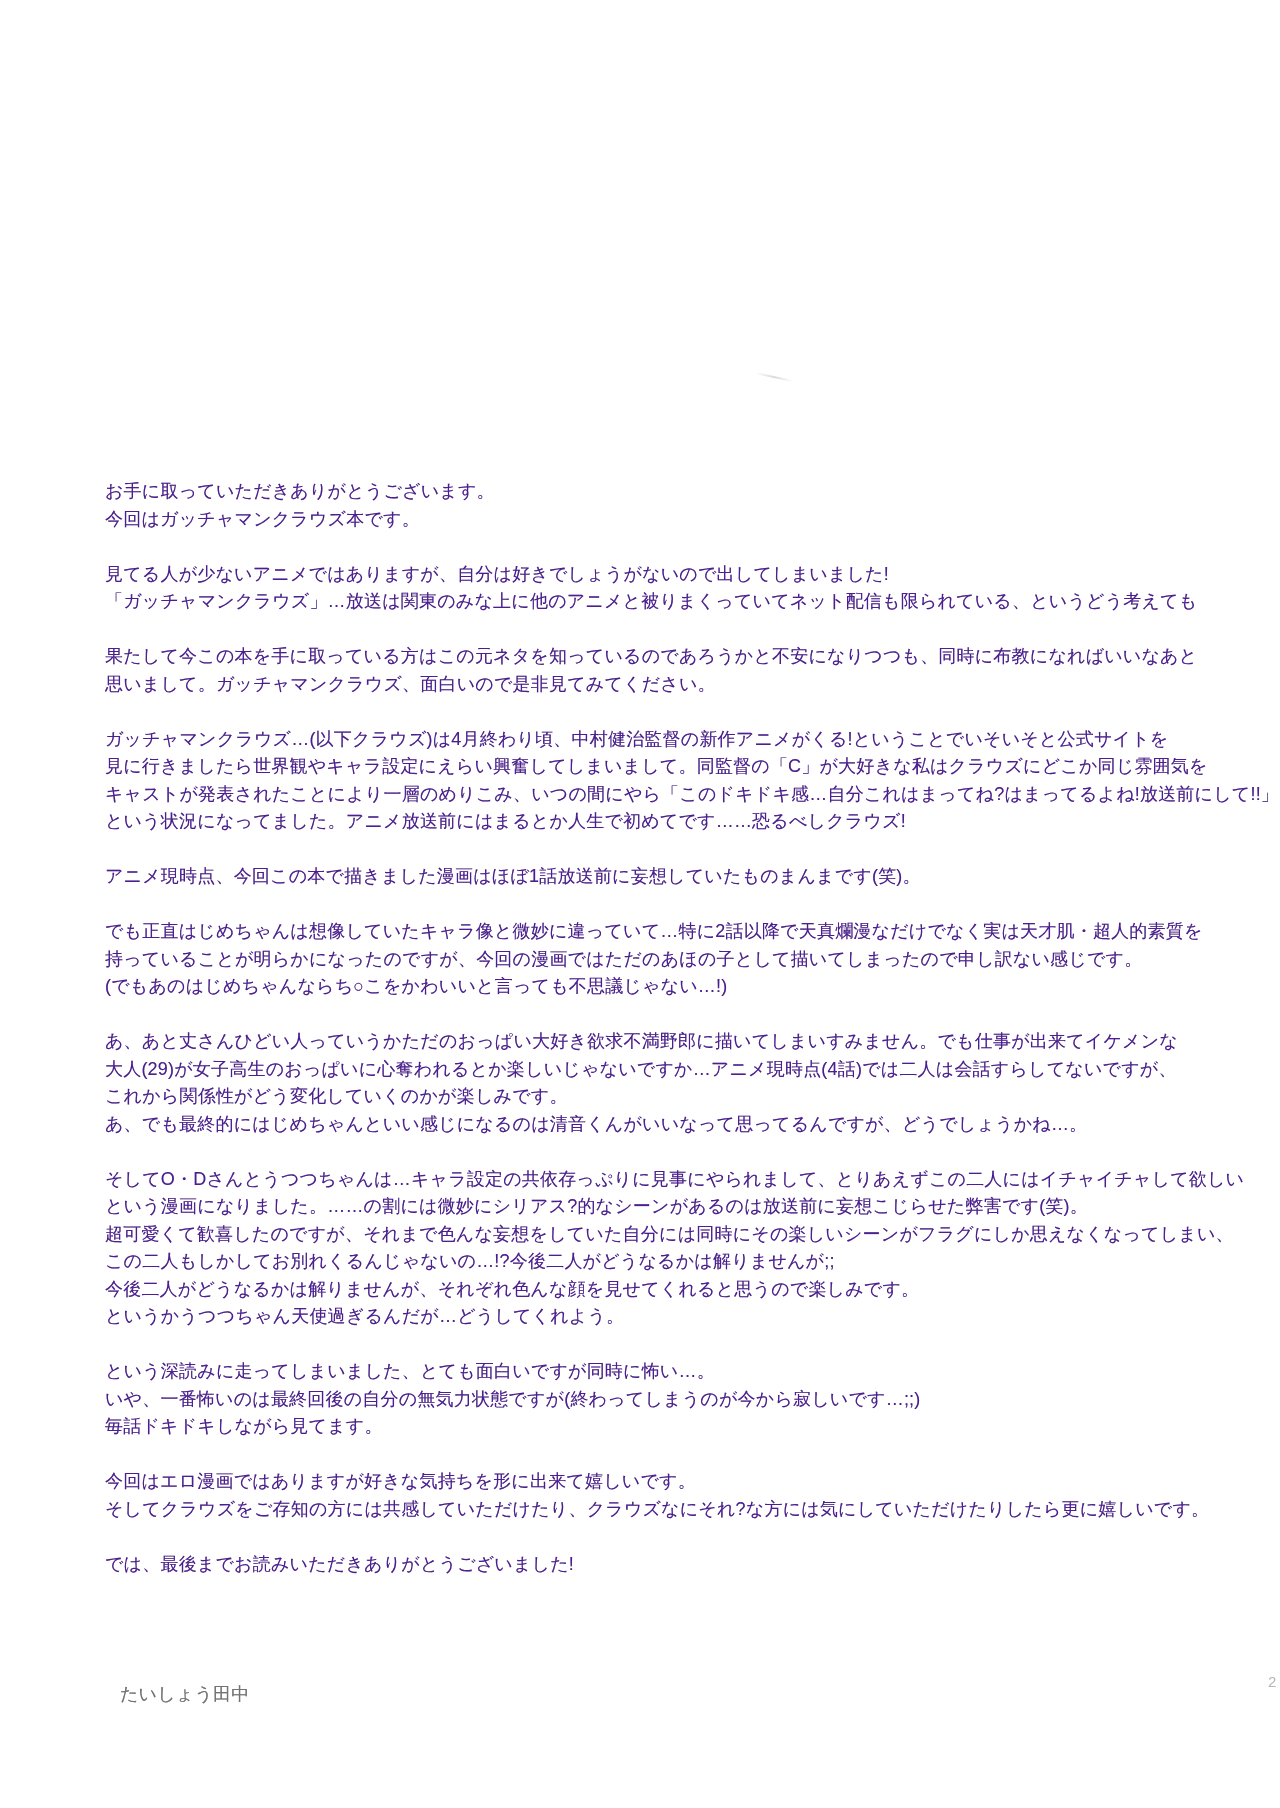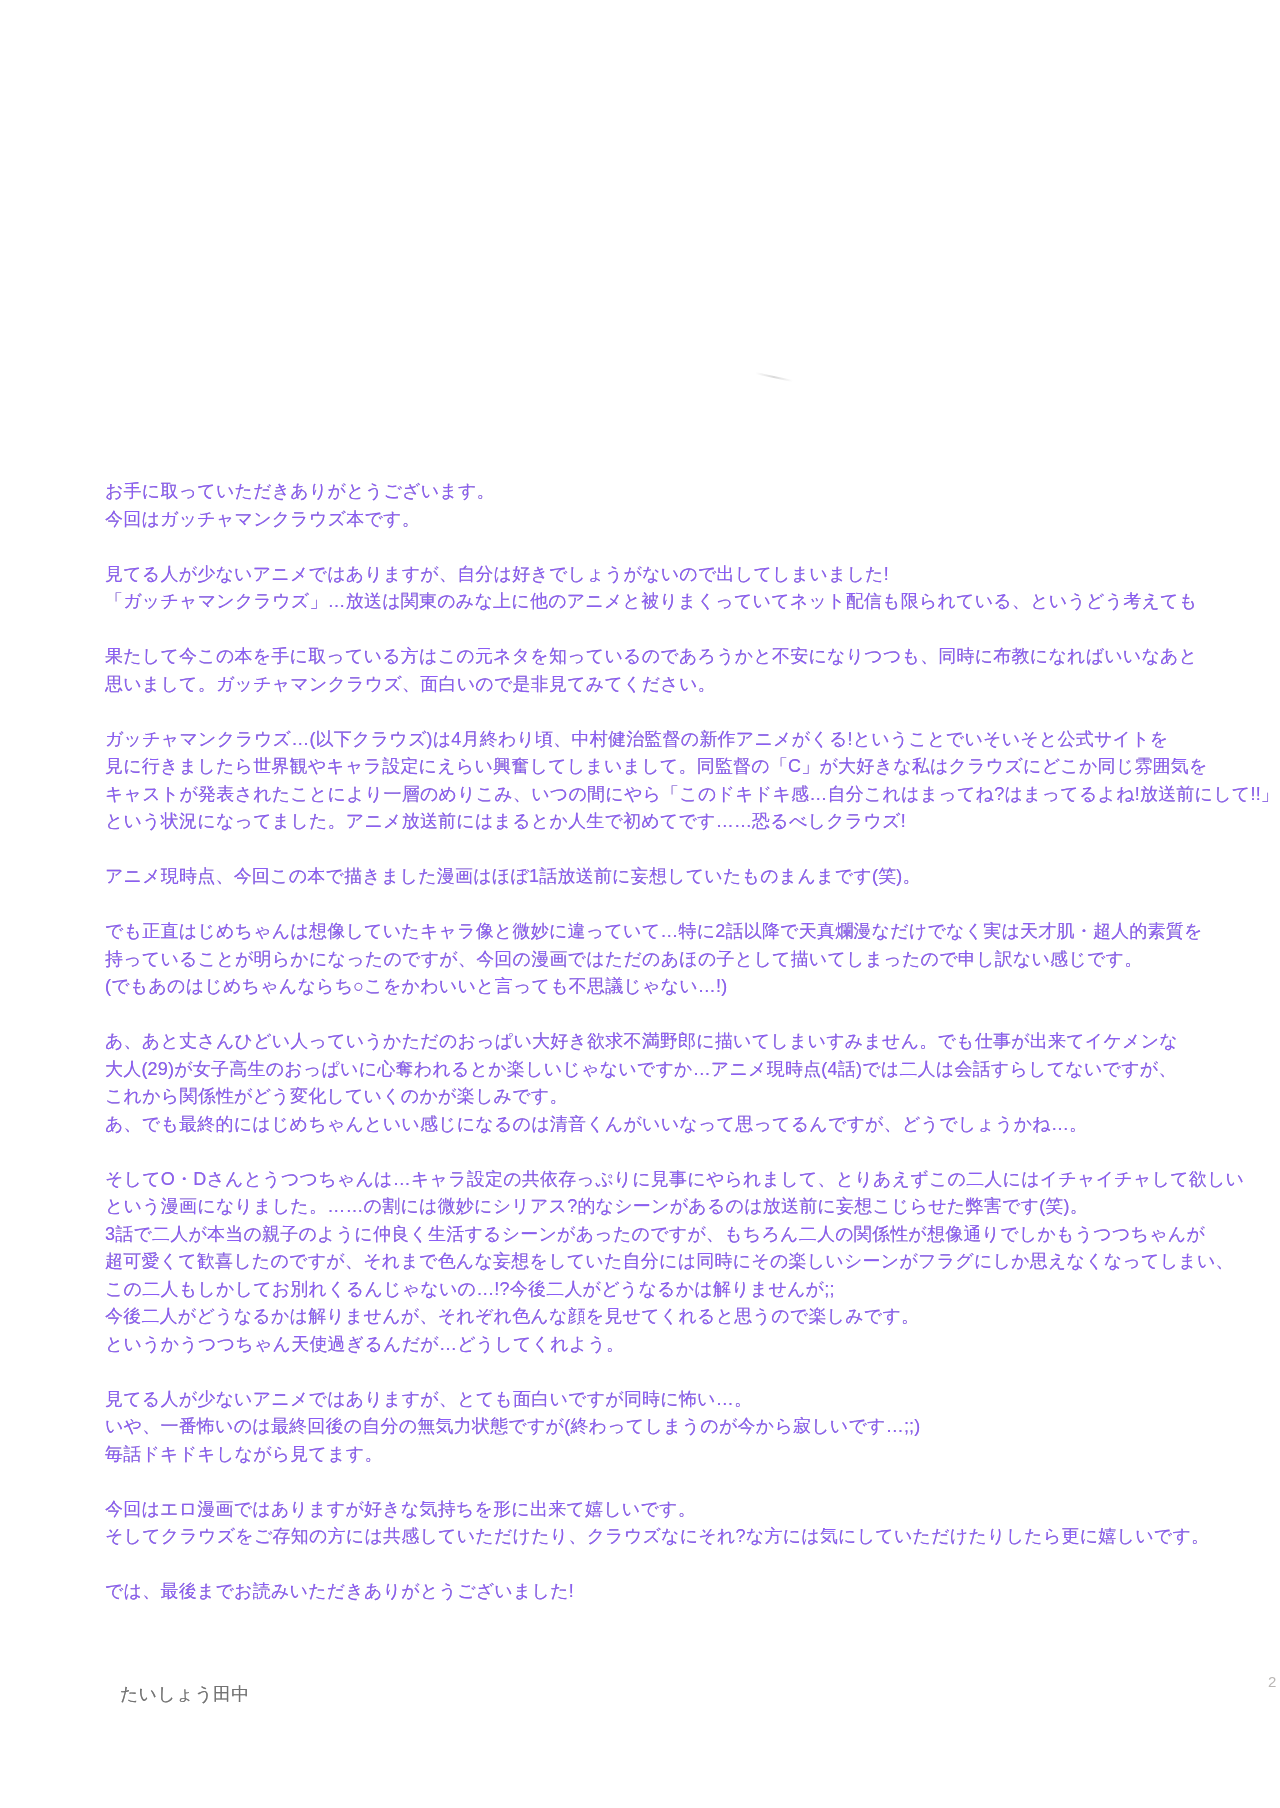--- a/index.html
+++ b/index.html
@@ -20,21 +20,21 @@
     top: 0;
     width: 1280px;
     height: 1808px;
     background: #ffffff;
   }
   .afterword {
     position: absolute;
     left: 105px;
     top: 478px;
     width: 1120px;
-    color: #8b5cf6;
+    color: #4c1d95;
     font-size: 18px;
     letter-spacing: 0.2px;
     text-shadow: 0 0 0.6px rgba(90,90,90,0.55);
   }
   .para {
     margin: 0 0 27.5px 0;
   }
   .line {
     line-height: 27.5px;
     height: 27.5px;
@@ -105,28 +105,27 @@
       </div>
       <div class="para">
         <div class="line">あ、あと丈さんひどい人っていうかただのおっぱい大好き欲求不満野郎に描いてしまいすみません。でも仕事が出来てイケメンな</div>
         <div class="line">大人(29)が女子高生のおっぱいに心奪われるとか楽しいじゃないですか…アニメ現時点(4話)では二人は会話すらしてないですが、</div>
         <div class="line">これから関係性がどう変化していくのかが楽しみです。</div>
         <div class="line">あ、でも最終的にはじめちゃんといい感じになるのは清音くんがいいなって思ってるんですが、どうでしょうかね…。</div>
       </div>
       <div class="para">
         <div class="line">そしてO・Dさんとうつつちゃんは…キャラ設定の共依存っぷりに見事にやられまして、とりあえずこの二人にはイチャイチャして欲しい</div>
         <div class="line">という漫画になりました。……の割には微妙にシリアス?的なシーンがあるのは放送前に妄想こじらせた弊害です(笑)。</div>
-        <div class="line">3話で二人が本当の親子のように仲良く生活するシーンがあったのですが、もちろん二人の関係性が想像通りでしかもうつつちゃんが</div>
         <div class="line">超可愛くて歓喜したのですが、それまで色んな妄想をしていた自分には同時にその楽しいシーンがフラグにしか思えなくなってしまい、</div>
         <div class="line">この二人もしかしてお別れくるんじゃないの…!?今後二人がどうなるかは解りませんが;;</div>
         <div class="line">今後二人がどうなるかは解りませんが、それぞれ色んな顔を見せてくれると思うので楽しみです。</div>
         <div class="line">というかうつつちゃん天使過ぎるんだが…どうしてくれよう。</div>
       </div>
       <div class="para">
-        <div class="line">見てる人が少ないアニメではありますが、とても面白いですが同時に怖い…。</div>
+        <div class="line">という深読みに走ってしまいました、とても面白いですが同時に怖い…。</div>
         <div class="line">いや、一番怖いのは最終回後の自分の無気力状態ですが(終わってしまうのが今から寂しいです…;;)</div>
         <div class="line">毎話ドキドキしながら見てます。</div>
       </div>
       <div class="para">
         <div class="line">今回はエロ漫画ではありますが好きな気持ちを形に出来て嬉しいです。</div>
         <div class="line">そしてクラウズをご存知の方には共感していただけたり、クラウズなにそれ?な方には気にしていただけたりしたら更に嬉しいです。</div>
       </div>
       <div class="para">
         <div class="line">では、最後までお読みいただきありがとうございました!</div>
       </div>

